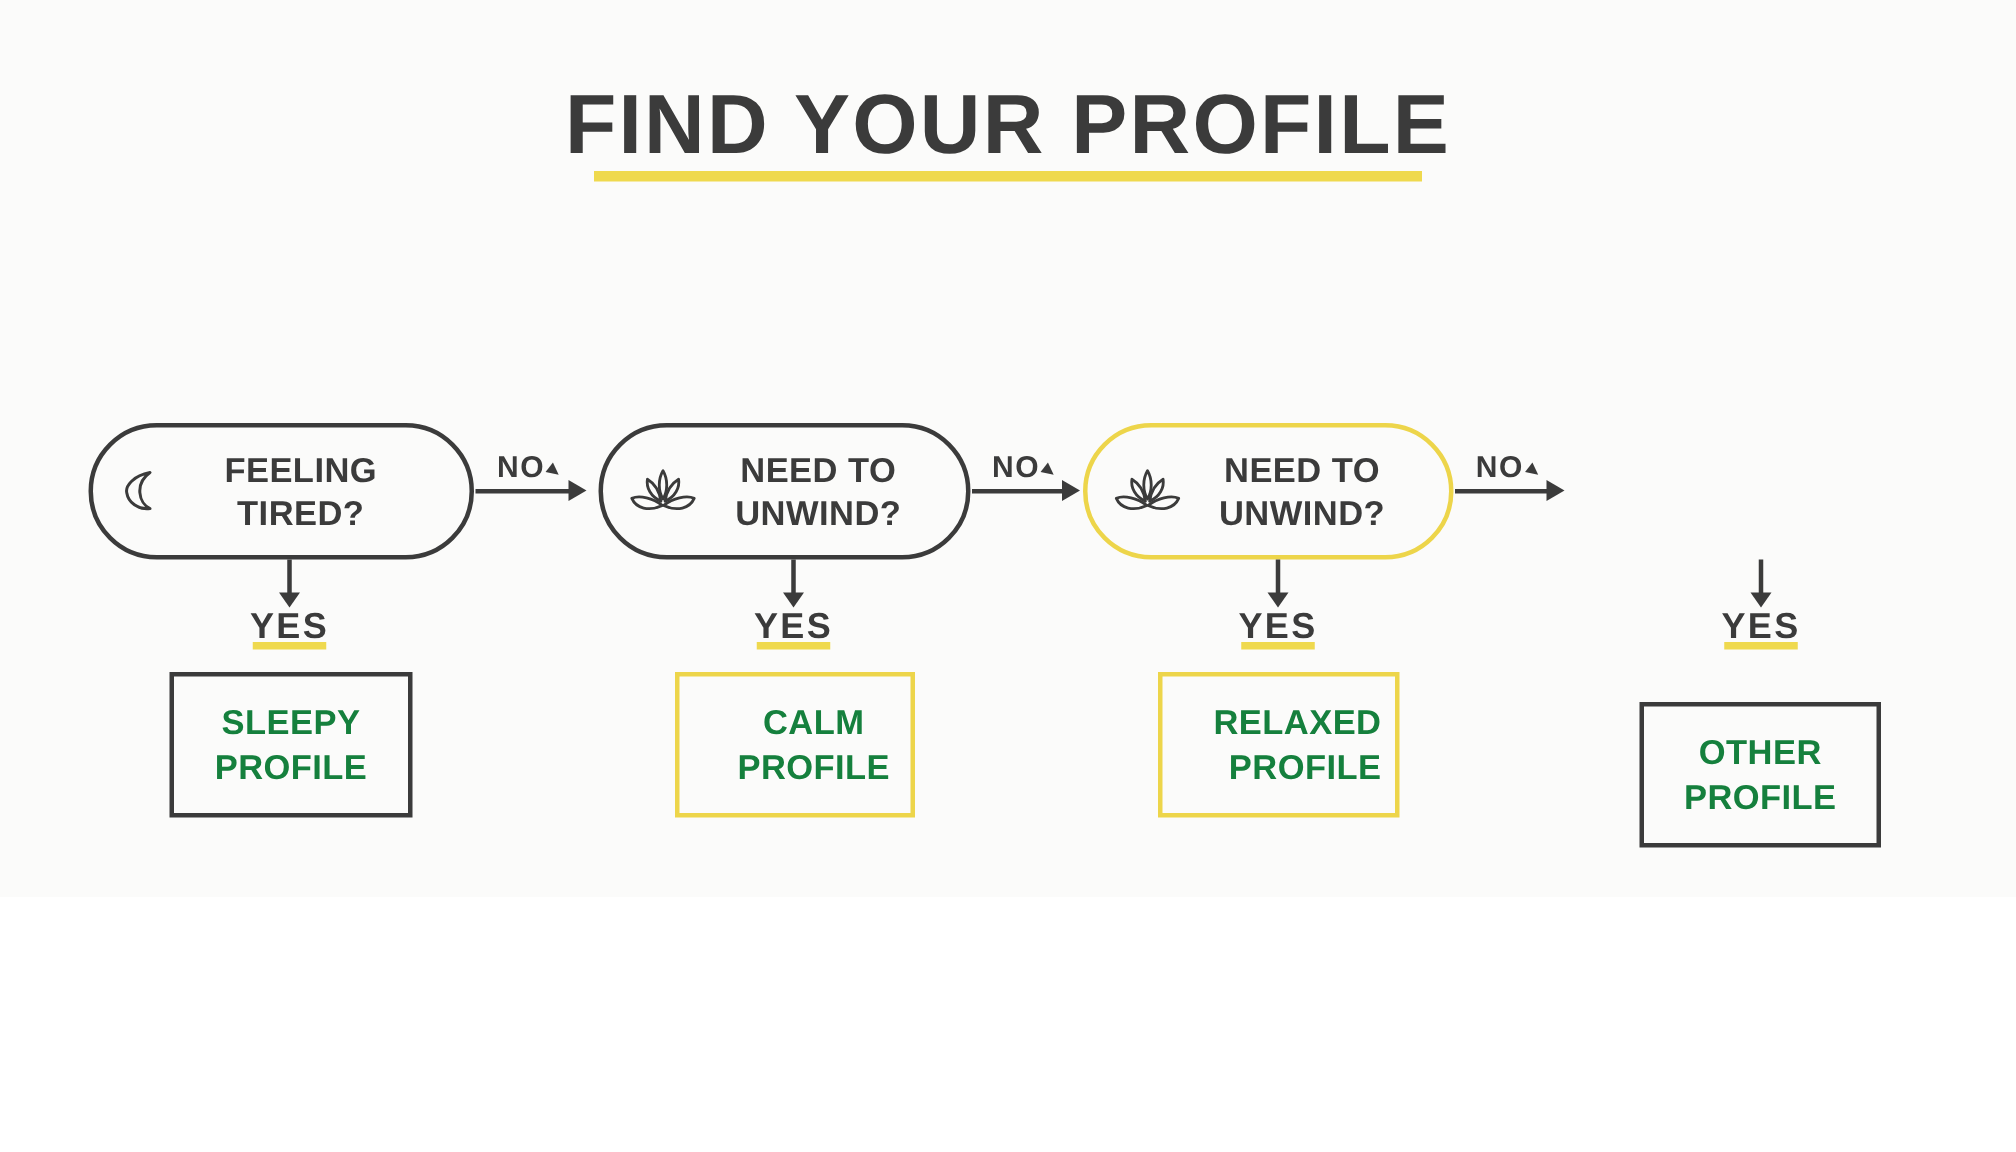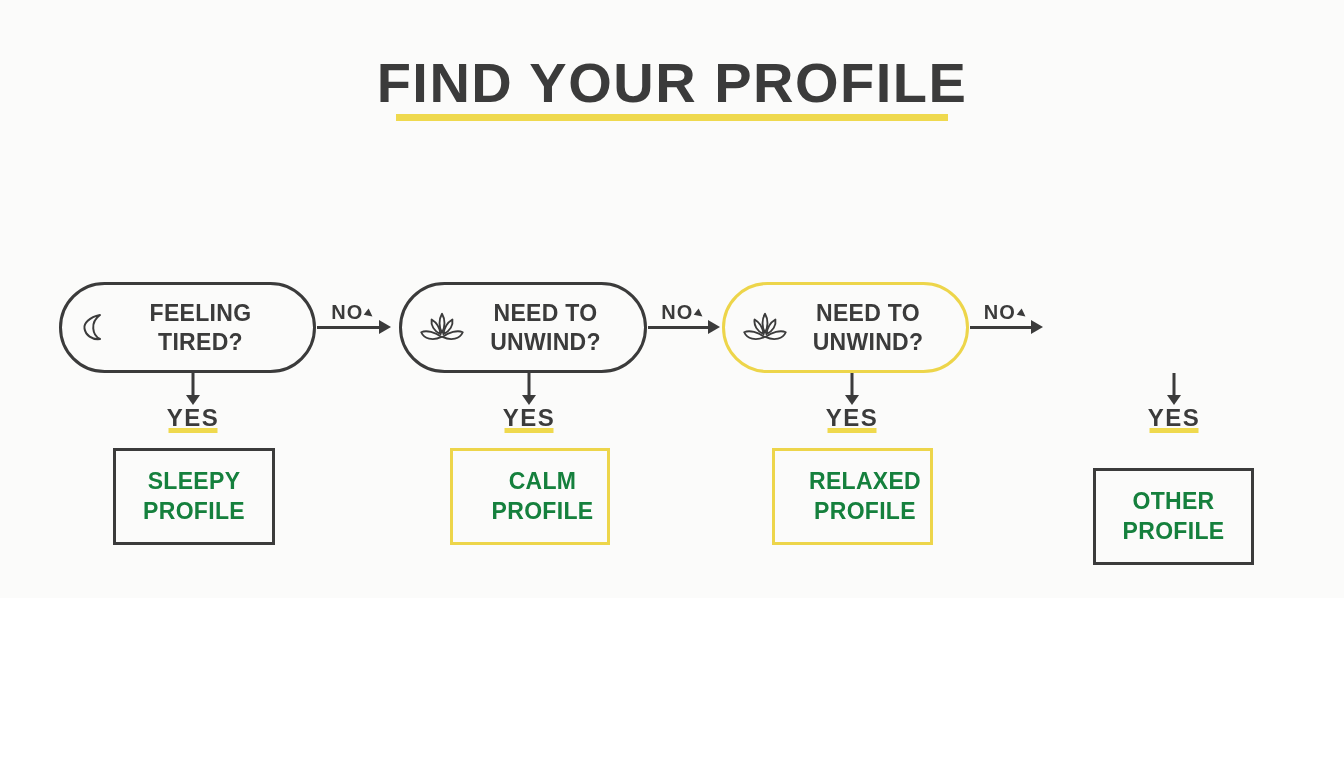--- a/index.html
+++ b/index.html
@@ -58,21 +58,21 @@
 
   
   .result{position:absolute;top:448px;height:97px;box-sizing:border-box;
         border:3px solid #3b3b3b;background:#fbfbfa;
         display:flex;align-items:center;justify-content:center;text-align:center;
         font-size:23px;font-weight:700;line-height:1.3;color:#15803d;
         white-space:pre-line;letter-spacing:0.3px;}
   .result--yellow{border-color:#edd54a;padding-left:25px;}
   #result-0{left:113px;width:162px;}
   #result-1{left:450px;width:160px;}
-  #result-2{left:772px;width:161px;}
+  #result-2{left:772px;width:161px;text-align:right;}
   #result-3{left:1093px;width:161px;margin-top:20px;}
 </style>
 </head>
 <body>
 
 <div class="canvas">
 
   <h1 class="title">FIND YOUR PROFILE</h1>
   <div class="title-underline"></div>
 

